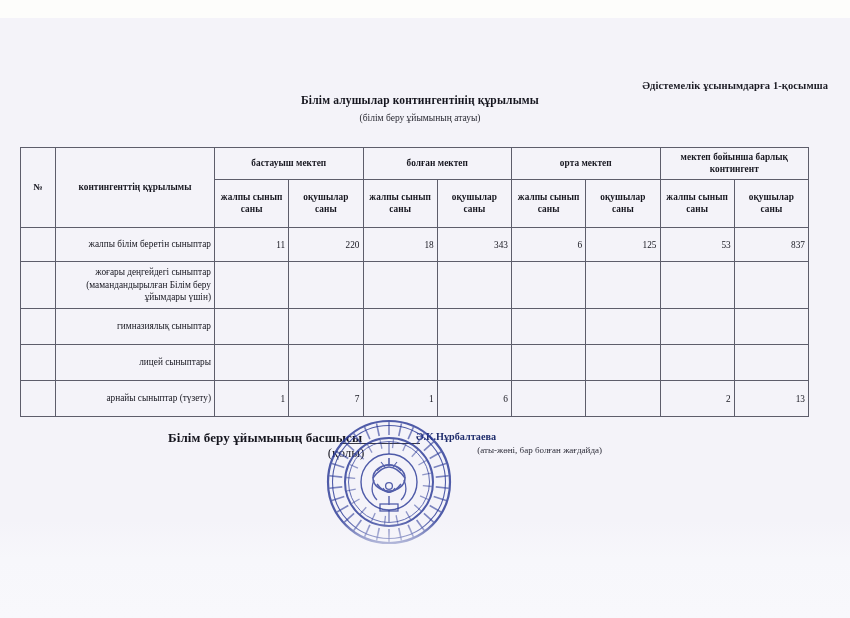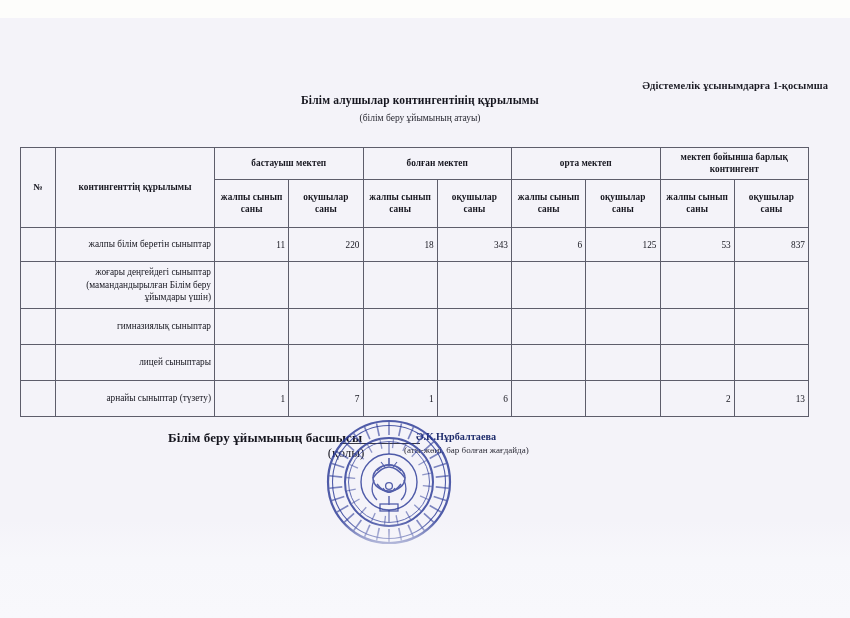--- a/index.html
+++ b/index.html
@@ -156,26 +156,26 @@
     position: absolute;
     left: 248px;
     top: 1px;
     font-size: 10.2px;
     font-weight: bold;
     color: #1d2b6b;
     font-family: Liberation Serif, serif;
   }
   .sig-name-note {
     position: absolute;
-    left: 236px;
+    left: 204px;
     top: 15px;
     font-size: 9px;
     color: #2c2c38;
     width: 230px;
-    text-align: left;
+    text-align: right;
   }
 
   
   #stamp {
     position: absolute;
     left: 325px;
     top: 418px;
     width: 128px;
     height: 128px;
     pointer-events: none;

